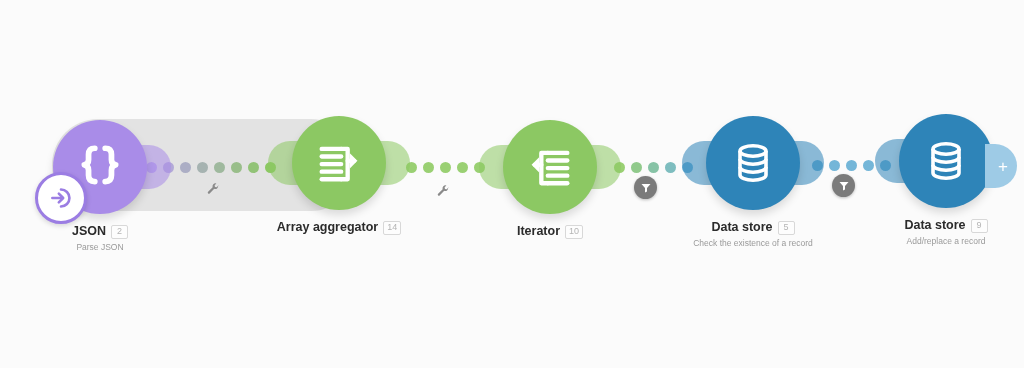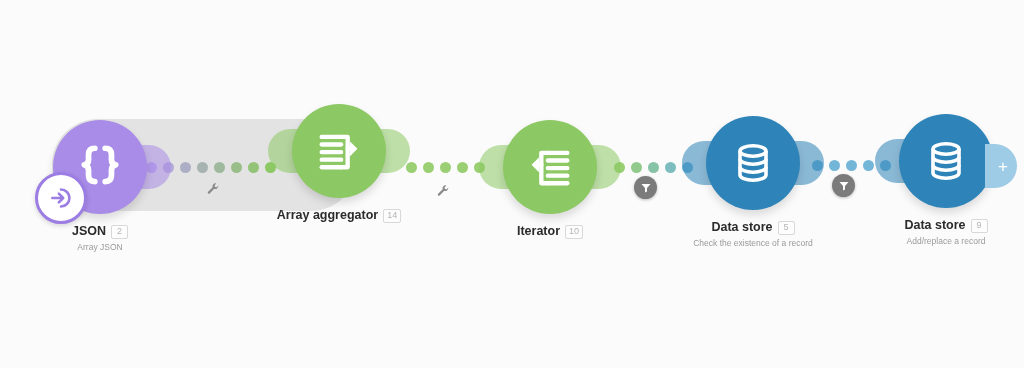--- a/index.html
+++ b/index.html
@@ -264,24 +264,24 @@
           <path d="M13 12H4" stroke="#9b7de3" stroke-width="2.4" stroke-linecap="round"></path>
           <path d="M10 8l4 4-4 4" fill="none" stroke="#9b7de3" stroke-width="2.4" stroke-linecap="round" stroke-linejoin="round"></path>
           <path d="M12 4.2a7.8 7.8 0 0 1 0 15.6" fill="none" stroke="#9b7de3" stroke-width="2.4" stroke-linecap="round"></path>
         </svg>
       </div>
     </div>
     <div class="node-label">
       <span>JSON</span>
       <span class="node-badge">2</span>
     </div>
-    <div class="node-sub">Array JSON</div>
-  </div>
-
-  <div class="node" style="left:259px; top:104px;">
+    <div class="node-sub">Parse JSON</div>
+  </div>
+
+  <div class="node" style="left:259px; top:116px;">
     <div class="bubble-wrap">
       <div class="socket left green"></div>
       <div class="socket right green"></div>
       <div class="bubble green">
         <svg width="52" height="52" viewBox="0 0 48 48" aria-hidden="true">
           <g stroke="#ffffff" stroke-width="4" stroke-linecap="round">
             <path d="M8 11h18"></path>
             <path d="M8 18h18"></path>
             <path d="M8 25h18"></path>
             <path d="M8 32h18"></path>

